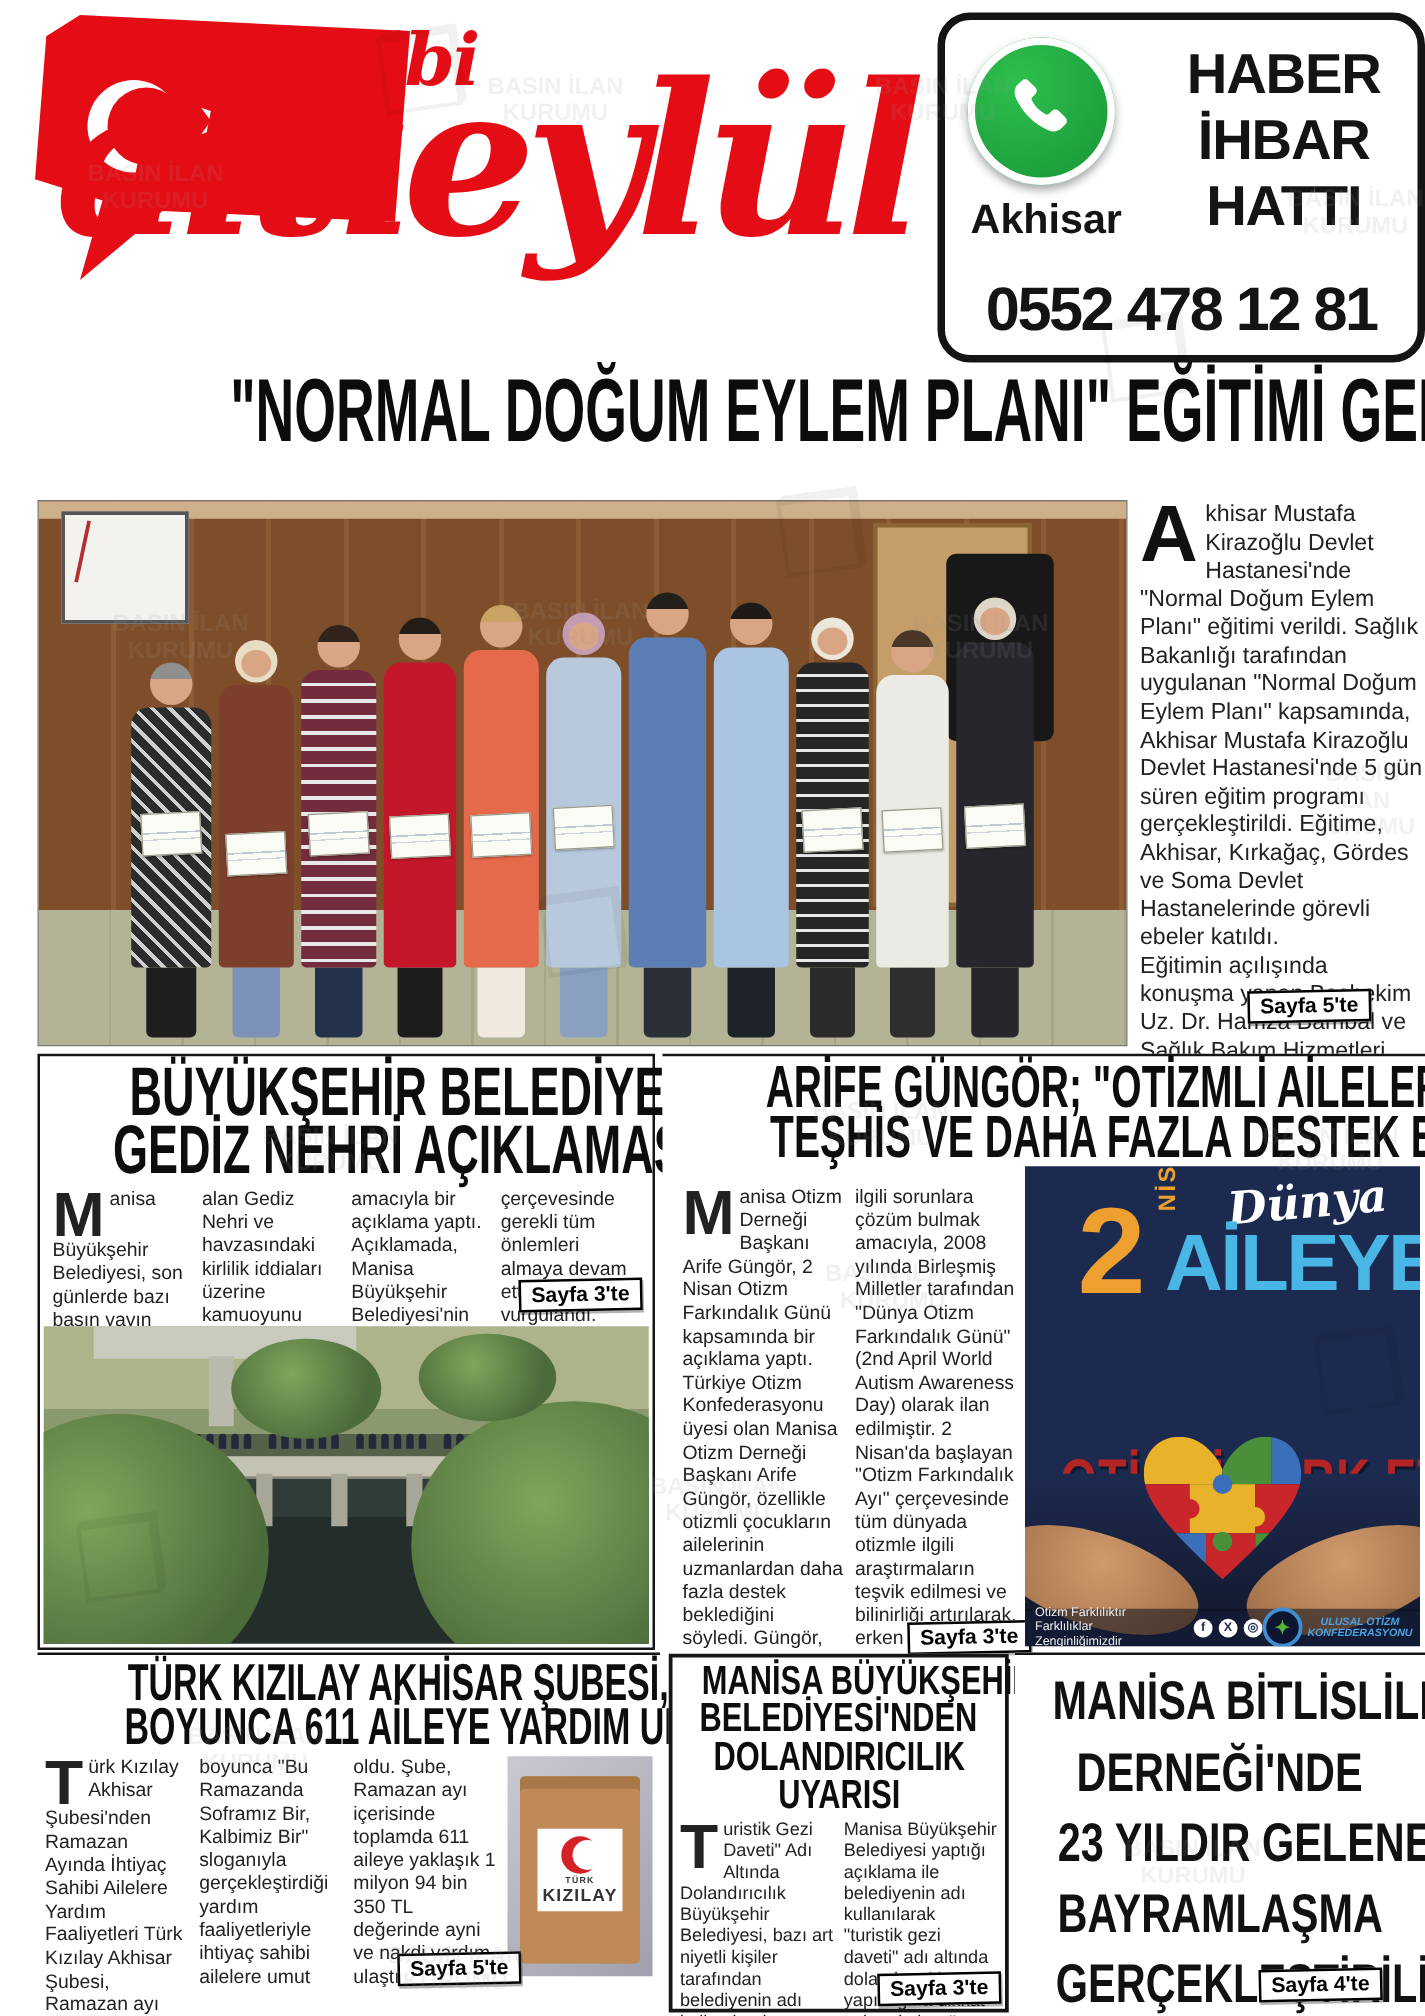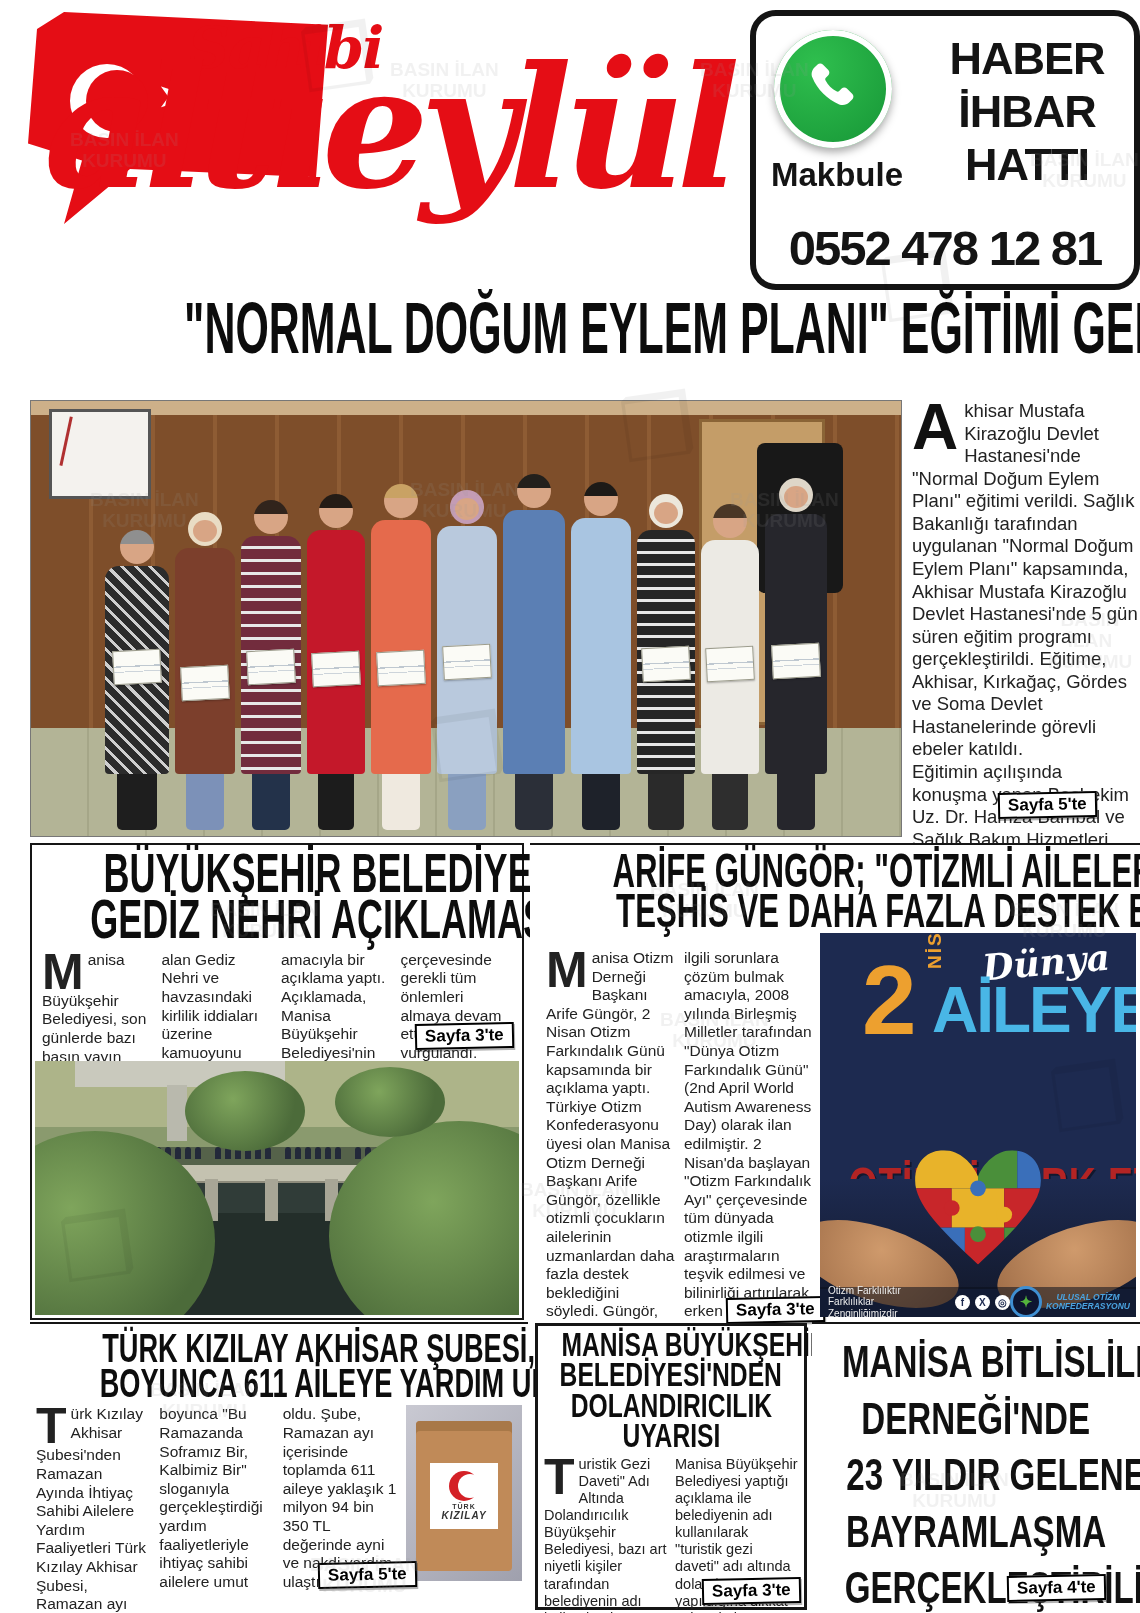--- a/index.html
+++ b/index.html
@@ -115,21 +115,21 @@
   .kizilay .sec-headline .cond{font-size:34px;}
   .kiz-row{display:flex;gap:8px;padding:6px 6px 0;box-sizing:border-box;}
   .kiz-row .col{font-size:15.5px;}
   .kiz-img{flex:0 0 116px;height:176px;position:relative;background:linear-gradient(135deg,#c9c9d2,#9fa0ad);overflow:hidden;}
   .kbox{position:absolute;left:10px;top:16px;width:96px;height:150px;background:#c08a58;border-radius:4px;box-shadow:inset 0 10px 0 #a87848;}
   .klabel{position:absolute;left:14px;top:42px;width:68px;height:66px;background:#fff;display:flex;flex-direction:column;align-items:center;justify-content:center;}
   .kcres{position:relative;width:30px;height:30px;}
   .kcres::before{content:"";position:absolute;inset:0;border-radius:50%;background:#d42127;}
   .kcres::after{content:"";position:absolute;left:9px;top:3px;width:24px;height:24px;border-radius:50%;background:#fff;}
   .ktop{font-size:7px;font-weight:700;color:#333;margin-top:2px;letter-spacing:1px;}
-  .kname{font-size:10px;font-weight:700;color:#333;letter-spacing:1px;font-style:italic;}
+  .kname{font-size:14px;font-weight:700;color:#333;letter-spacing:1px;}
   .kiz-badge{position:absolute;left:288px;top:238px;}
   .dolan{left:535px;top:1323px;width:272px;height:287px;border:3px solid #151515;box-sizing:border-box;z-index:2;background:#fff;}
   .dolan .sec-headline{line-height:1.05;margin-top:4px;}
   .dolan .sec-headline .cond85{font-size:29px;}
   .dolan .colrow{padding:4px 6px 0;}
   .dolan .col{font-size:14.5px;line-height:1.18;}
   .dolan-badge{position:absolute;right:3px;bottom:3px;}
   .bitlis{left:812px;top:1322px;width:328px;height:291px;border-top:2px solid #151515;box-sizing:border-box;z-index:2;background:#fff;}
   .bitlis-headline{text-align:center;margin-top:10px;line-height:1.45;color:#111;}
   .bitlis-headline .cond85{font-size:39px;}
@@ -187,21 +187,21 @@
   </div>
   <div class="abs brand-pre">Sahibi</div>
   <div class="abs brand-main">altıeylül</div>
 
   <div class="abs wa-box">
     <div class="wa-icon">
       <svg viewBox="0 0 24 24">
           <path fill="#fff" d="M6.4 3.1c.5-.5 1.4-.5 1.9 0l2 2c.5.5.5 1.4 0 1.9l-.9.9c-.25.25-.3.65-.1 1 .85 1.7 2.25 3.1 3.95 3.95.35.2.75.15 1-.1l.9-.9c.5-.5 1.4-.5 1.9 0l2 2c.5.5.5 1.4 0 1.9l-1.1 1.1c-.95.95-2.4 1.3-3.7.75C9.9 15.8 6.3 12.2 4.5 7.85c-.55-1.3-.2-2.75.75-3.7z"></path>
         </svg>
     </div>
-    <div class="wa-word">Makbule</div>
+    <div class="wa-word">Akhisar</div>
     <div class="wa-lines">HABER İHBAR HATTI</div>
     <div class="wa-phone">0552 478 12 81</div>
   </div>
 
 
   <div class="abs lead-headline">
     <span class="cond">"NORMAL DOĞUM EYLEM PLANI" EĞİTİMİ GERÇEKLEŞTİRİLDİ</span>
   </div>
 
   <div class="abs main-photo">

